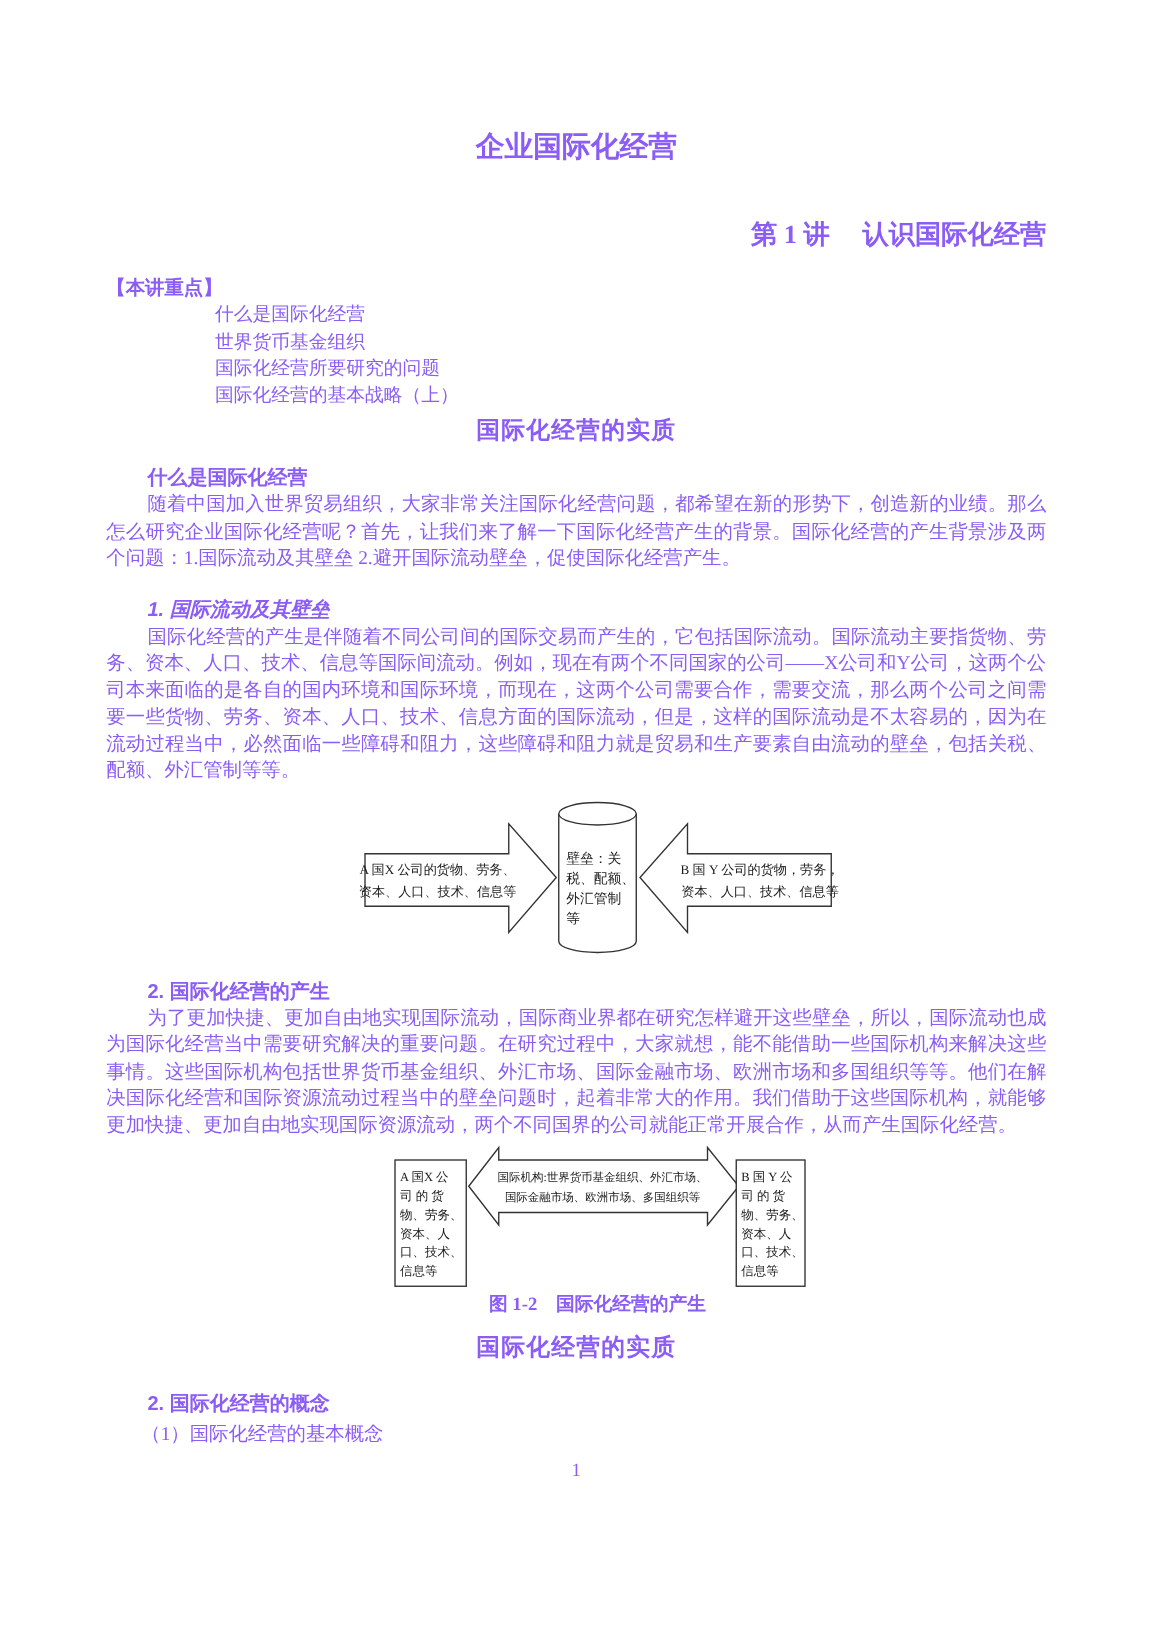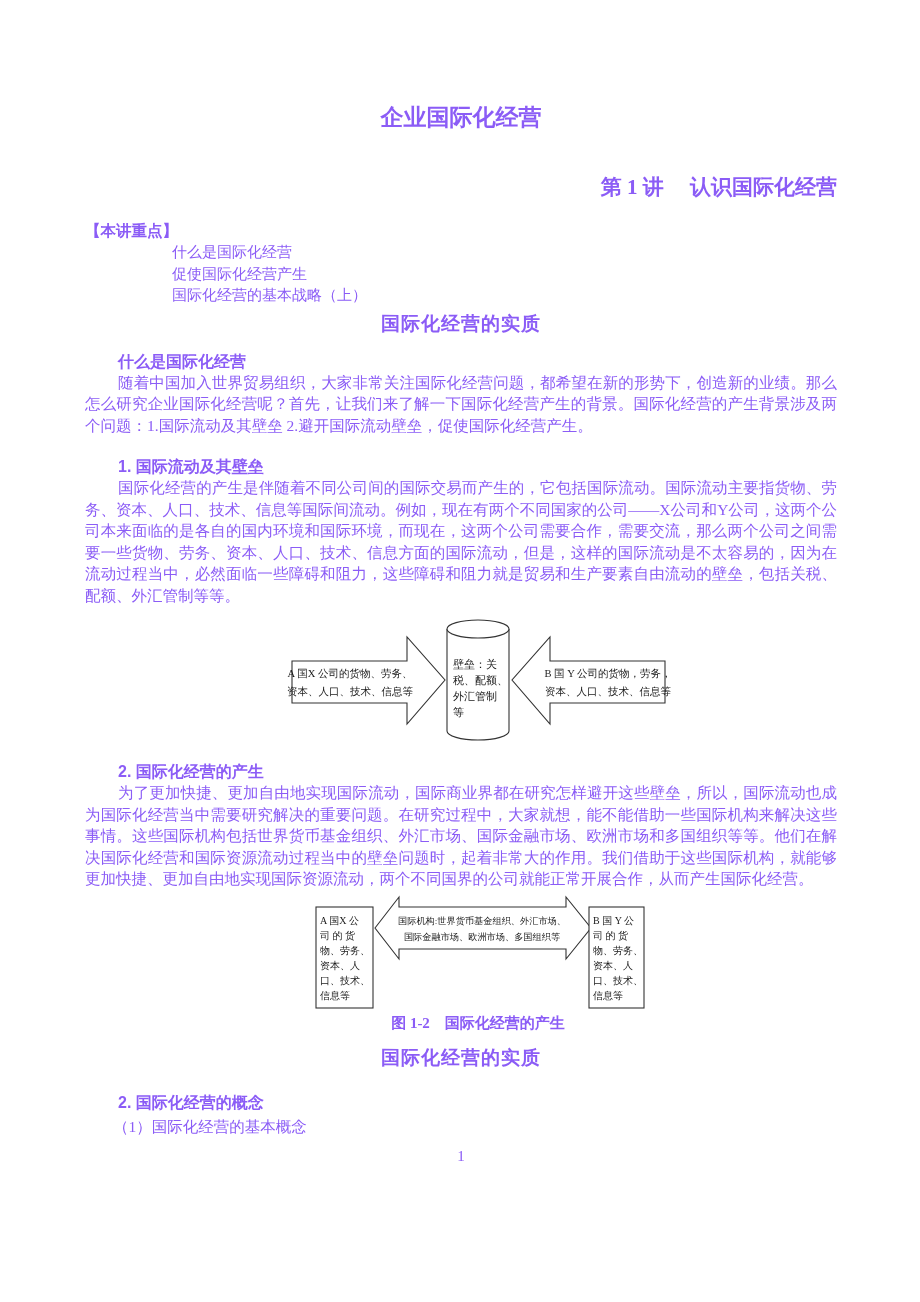--- a/index.html
+++ b/index.html
@@ -31,21 +31,21 @@
   }
   .center-heading {
     font:bold 19px/23px "Liberation Sans", sans-serif;
     text-align:center; margin:5px 0 0 0; letter-spacing:1px;
   }
   .center-heading.second { margin-top:13px; }
   .sub-heading {
     font:bold 16px/20px "Liberation Sans", sans-serif;
     margin:17px 0 0 33px;
   }
-  .sub-heading.n1 { margin-top:21px; }
+  .sub-heading.n1 { margin-top:21px;font-style:italic; }
   .sub-heading.n2 { margin-top:15px; }
   .sub-heading.n3 { margin-top:24px; }
   .body-para {
     font:15.5px/21.5px "Liberation Serif", serif;
     text-align:justify; text-indent:33px; margin:0;
   }
   .figure-wrap { margin-top:6px; text-align:center; }
   .figure-wrap.fig2 { margin-top:3px; }
   .figure-wrap svg { display:block; margin:0 auto; position:relative; }
   svg.fig1 { left:11px; }
@@ -70,21 +70,22 @@
 
 <div class="page">
 
   <h1 class="doc-title">企业国际化经营</h1>
 
   <h2 class="lecture-title">第 1 讲　 认识国际化经营</h2>
 
   <div class="kp-heading">【本讲重点】</div>
   <ul class="kp-list">
     <li>什么是国际化经营</li>
-    <li>促使国际化经营产生</li>
+    <li>世界货币基金组织</li>
+    <li>国际化经营所要研究的问题</li>
     <li>国际化经营的基本战略（上）</li>
   </ul>
 
   <h3 class="center-heading">国际化经营的实质</h3>
 
   <h4 class="sub-heading">什么是国际化经营</h4>
   <p class="body-para">随着中国加入世界贸易组织，大家非常关注国际化经营问题，都希望在新的形势下，创造新的业绩。那么怎么研究企业国际化经营呢？首先，让我们来了解一下国际化经营产生的背景。国际化经营的产生背景涉及两个问题：1.国际流动及其壁垒 2.避开国际流动壁垒，促使国际化经营产生。</p>
 
   <h4 class="sub-heading n1">1. 国际流动及其壁垒</h4>
   <p class="body-para">国际化经营的产生是伴随着不同公司间的国际交易而产生的，它包括国际流动。国际流动主要指货物、劳务、资本、人口、技术、信息等国际间流动。例如，现在有两个不同国家的公司——X公司和Y公司，这两个公司本来面临的是各自的国内环境和国际环境，而现在，这两个公司需要合作，需要交流，那么两个公司之间需要一些货物、劳务、资本、人口、技术、信息方面的国际流动，但是，这样的国际流动是不太容易的，因为在流动过程当中，必然面临一些障碍和阻力，这些障碍和阻力就是贸易和生产要素自由流动的壁垒，包括关税、配额、外汇管制等等。</p>

